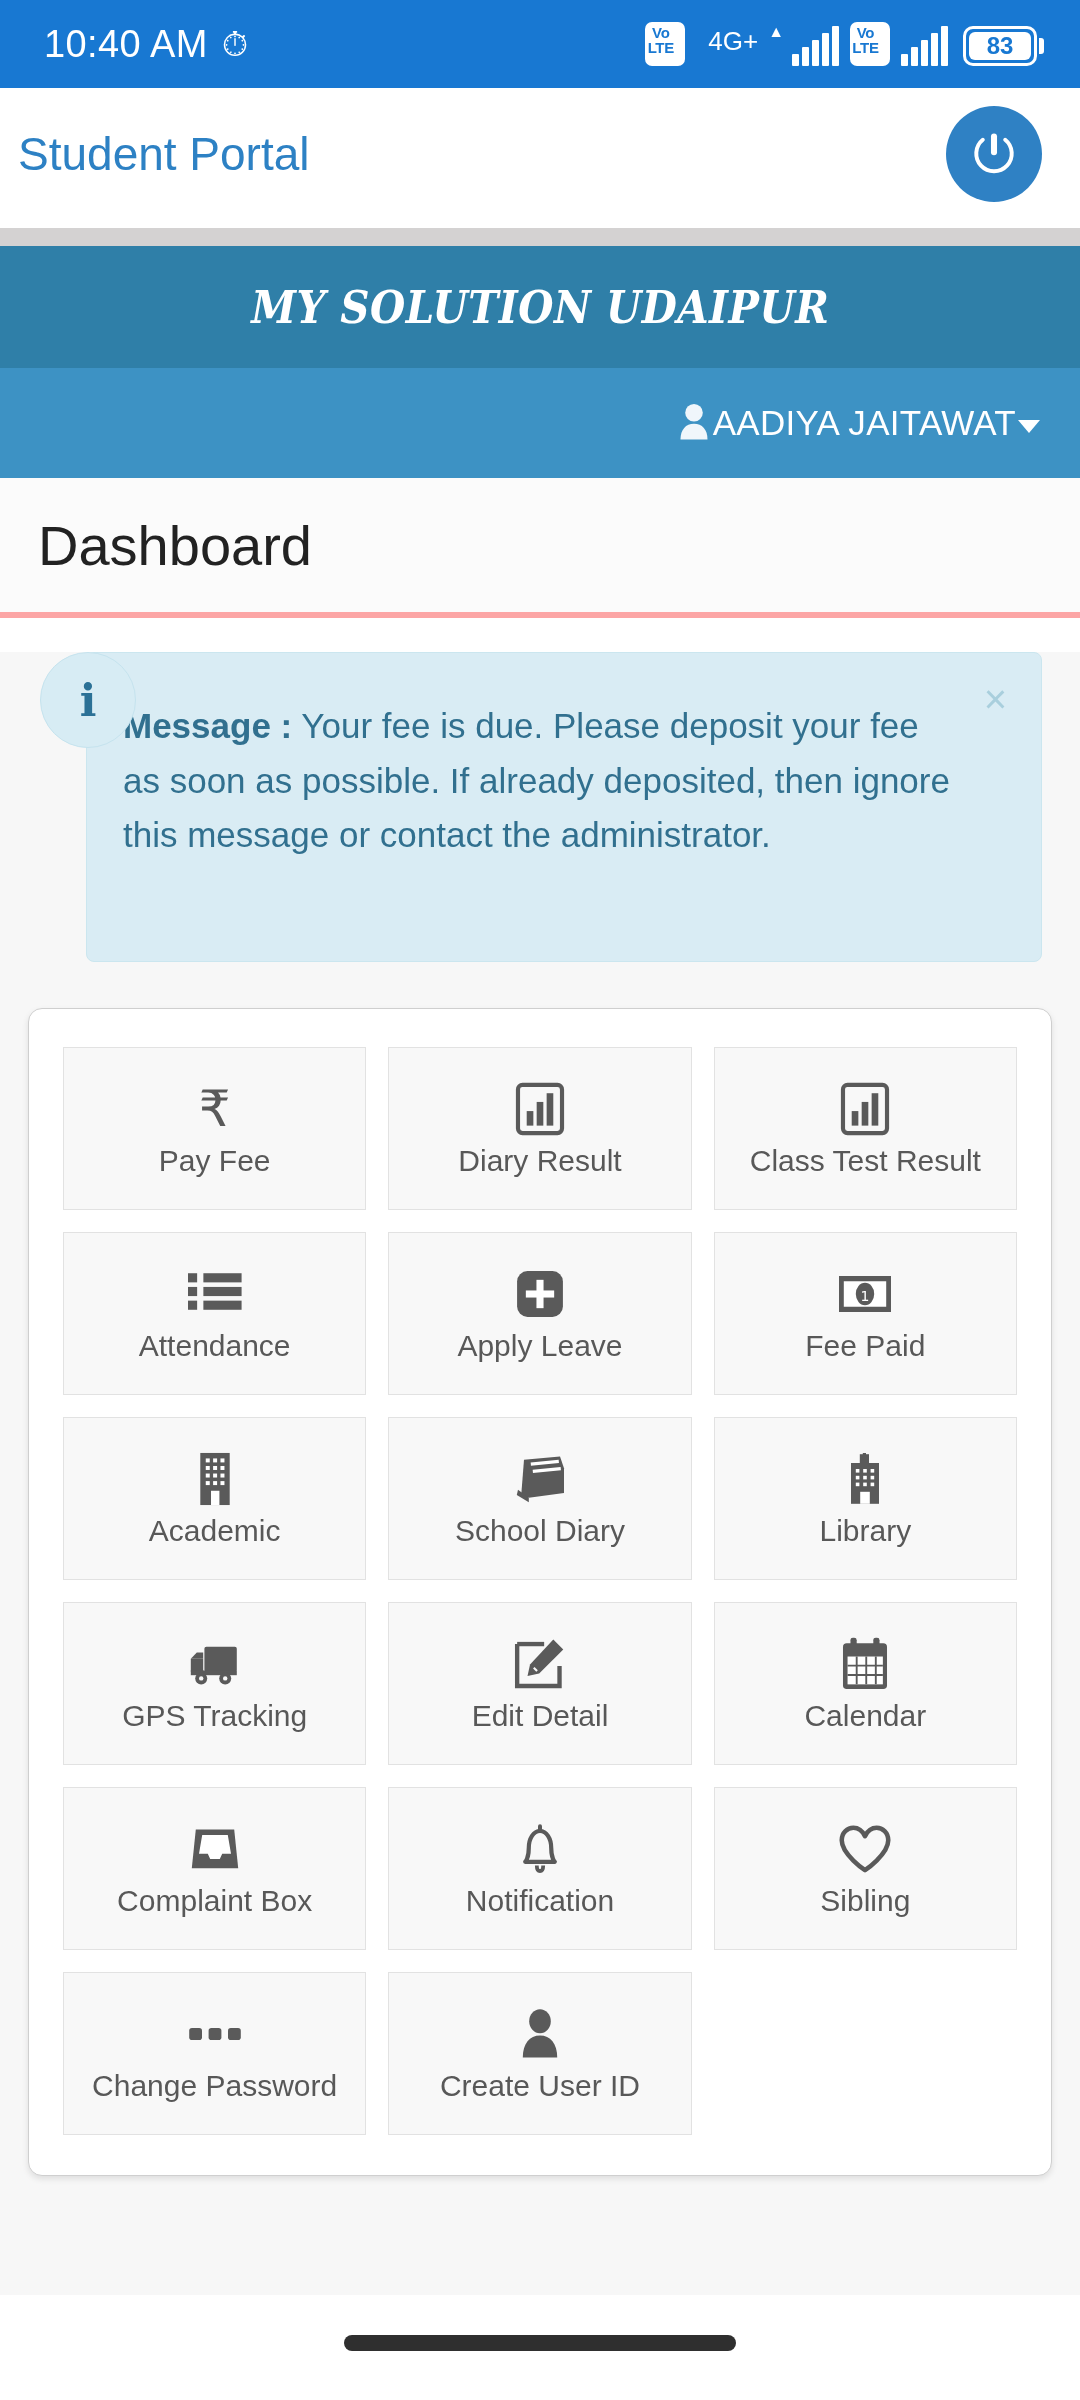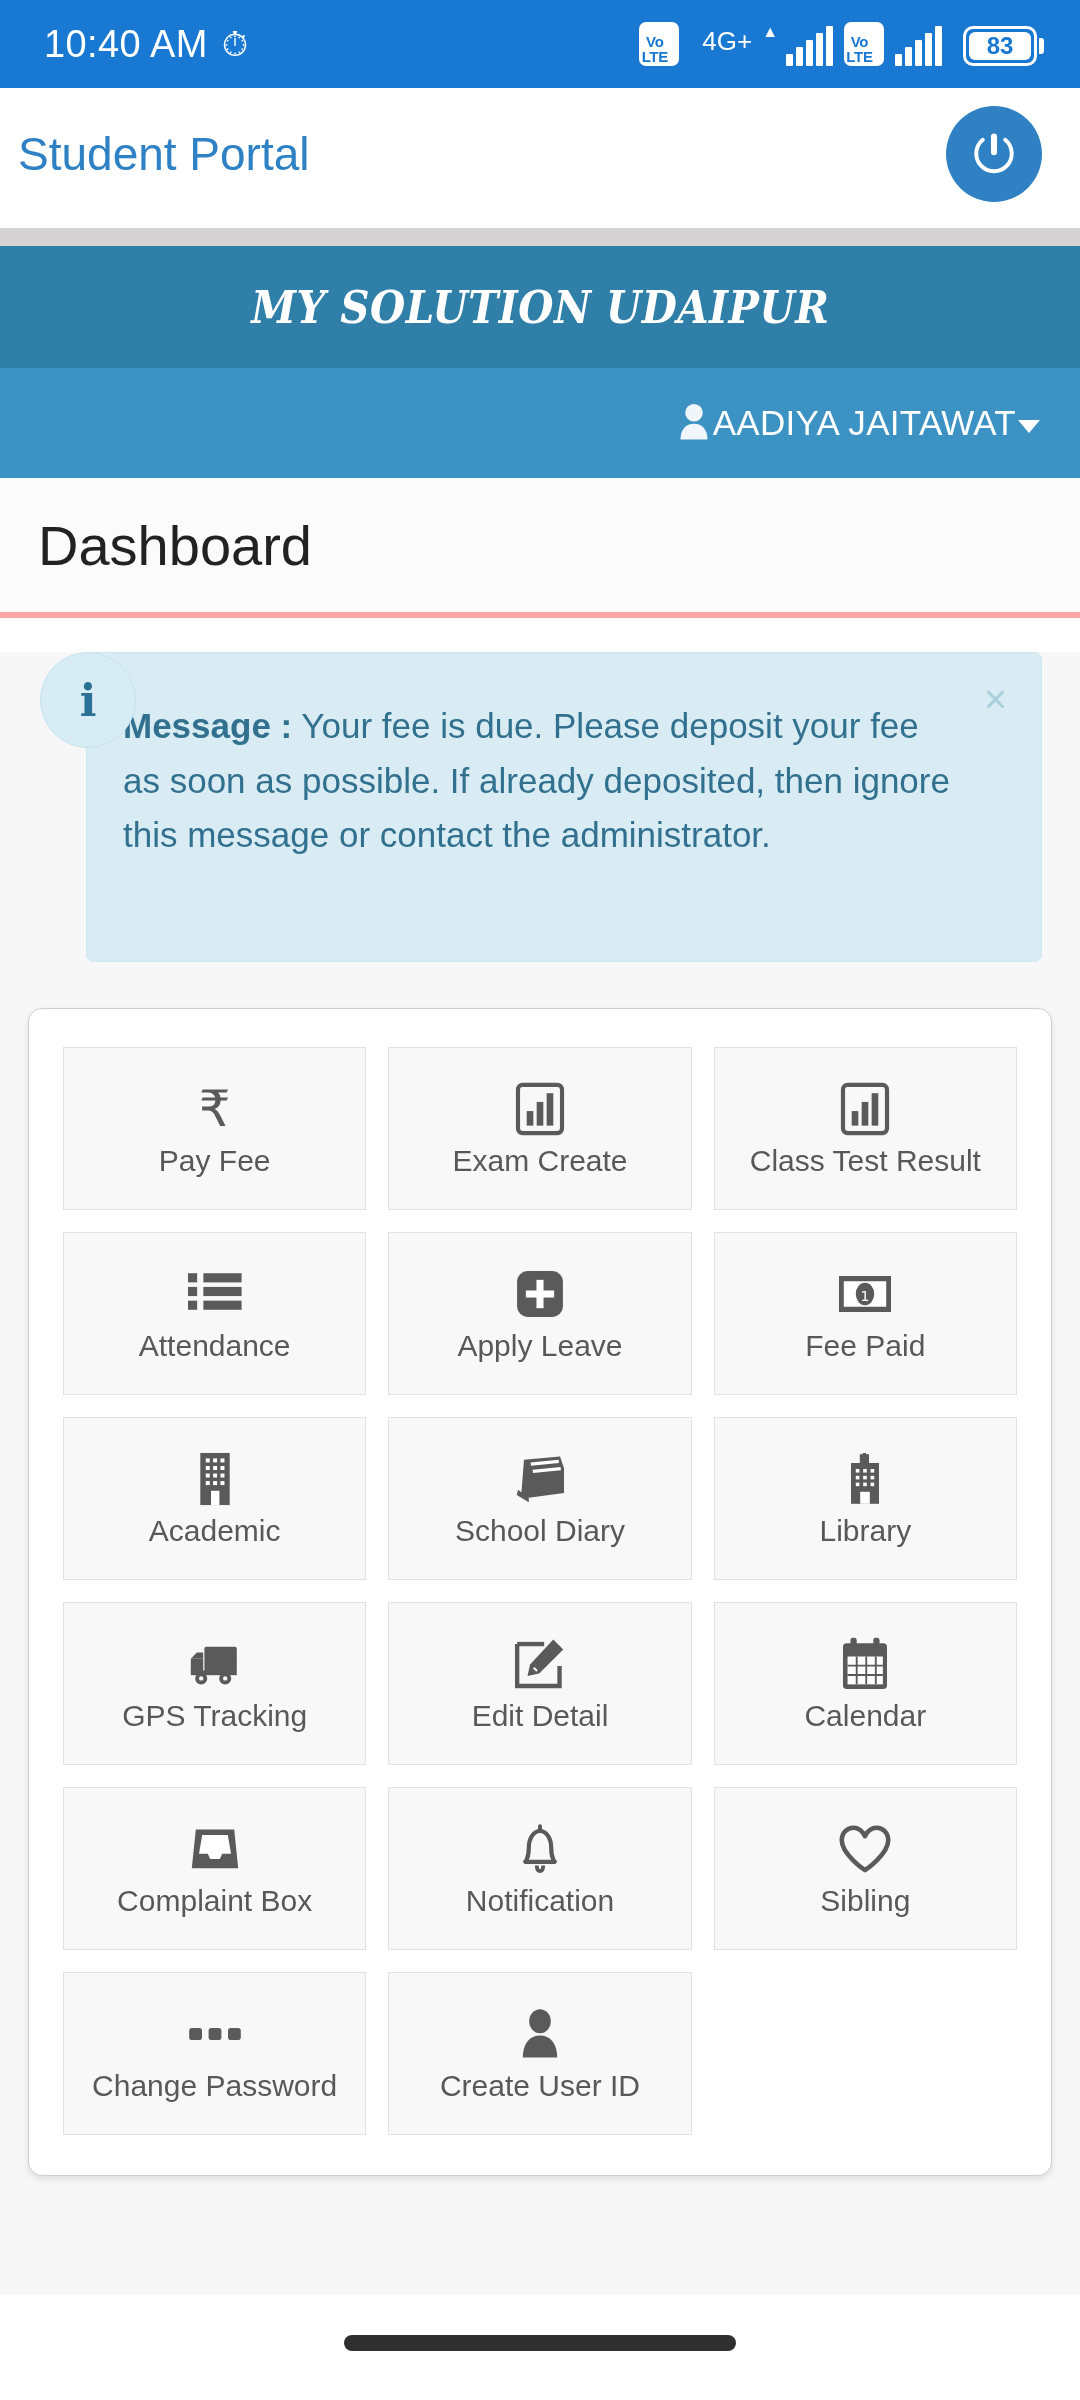--- a/index.html
+++ b/index.html
@@ -46,21 +46,21 @@
     gap: 11px;
   }
   .volte-badge {
     background: #ffffff;
     color: #1878d2;
     border-radius: 7px;
     padding: 3px 14px 2px 5px;
     display: flex;
     flex-direction: column;
     align-items: center;
-    justify-content: flex-end;
+    justify-content: flex-start;
     line-height: 1.0;
     height: 44px;
     width: 40px;
   }
   .volte-badge span { font-size: 15px; font-weight: bold; letter-spacing: -0.3px; }
   .net-label {
     font-size: 26px;
     color: #ffffff;
     align-self: flex-start;
     margin-bottom: -4px;
@@ -79,21 +79,21 @@
     line-height: 0.8;
     display: flex;
     flex-direction: column;
     margin-right: -2px;
     margin-bottom: 2px;
   }
   .battery {
     position: relative;
     display: flex;
     align-items: center;
-    margin-left: 10px;
+    margin-left: 4px;
   }
   .batt-body {
     border: 3px solid #ffffff;
     border-radius: 10px;
     width: 74px;
     height: 40px;
     display: flex;
     align-items: center;
     justify-content: center;
     padding: 3px;
@@ -428,21 +428,21 @@
 
       <div class="tile">
         <div class="tile-ico">
           <svg width="50" height="54" viewBox="0 0 24 26">
               <rect x="1.4" y="1.4" width="21.2" height="23.2" rx="2.2" fill="none" stroke="#5a5a5a" stroke-width="2"></rect>
               <rect x="5.6" y="14" width="3.2" height="7" fill="#5a5a5a"></rect>
               <rect x="10.4" y="9.6" width="3.2" height="11.4" fill="#5a5a5a"></rect>
               <rect x="15.2" y="5.4" width="3.2" height="15.6" fill="#5a5a5a"></rect>
             </svg>
         </div>
-        <div class="tile-label">Exam Create</div>
+        <div class="tile-label">Diary Result</div>
       </div>
 
       <div class="tile">
         <div class="tile-ico">
           <svg width="50" height="54" viewBox="0 0 24 26">
               <rect x="1.4" y="1.4" width="21.2" height="23.2" rx="2.2" fill="none" stroke="#5a5a5a" stroke-width="2"></rect>
               <rect x="5.6" y="14" width="3.2" height="7" fill="#5a5a5a"></rect>
               <rect x="10.4" y="9.6" width="3.2" height="11.4" fill="#5a5a5a"></rect>
               <rect x="15.2" y="5.4" width="3.2" height="15.6" fill="#5a5a5a"></rect>
             </svg>

